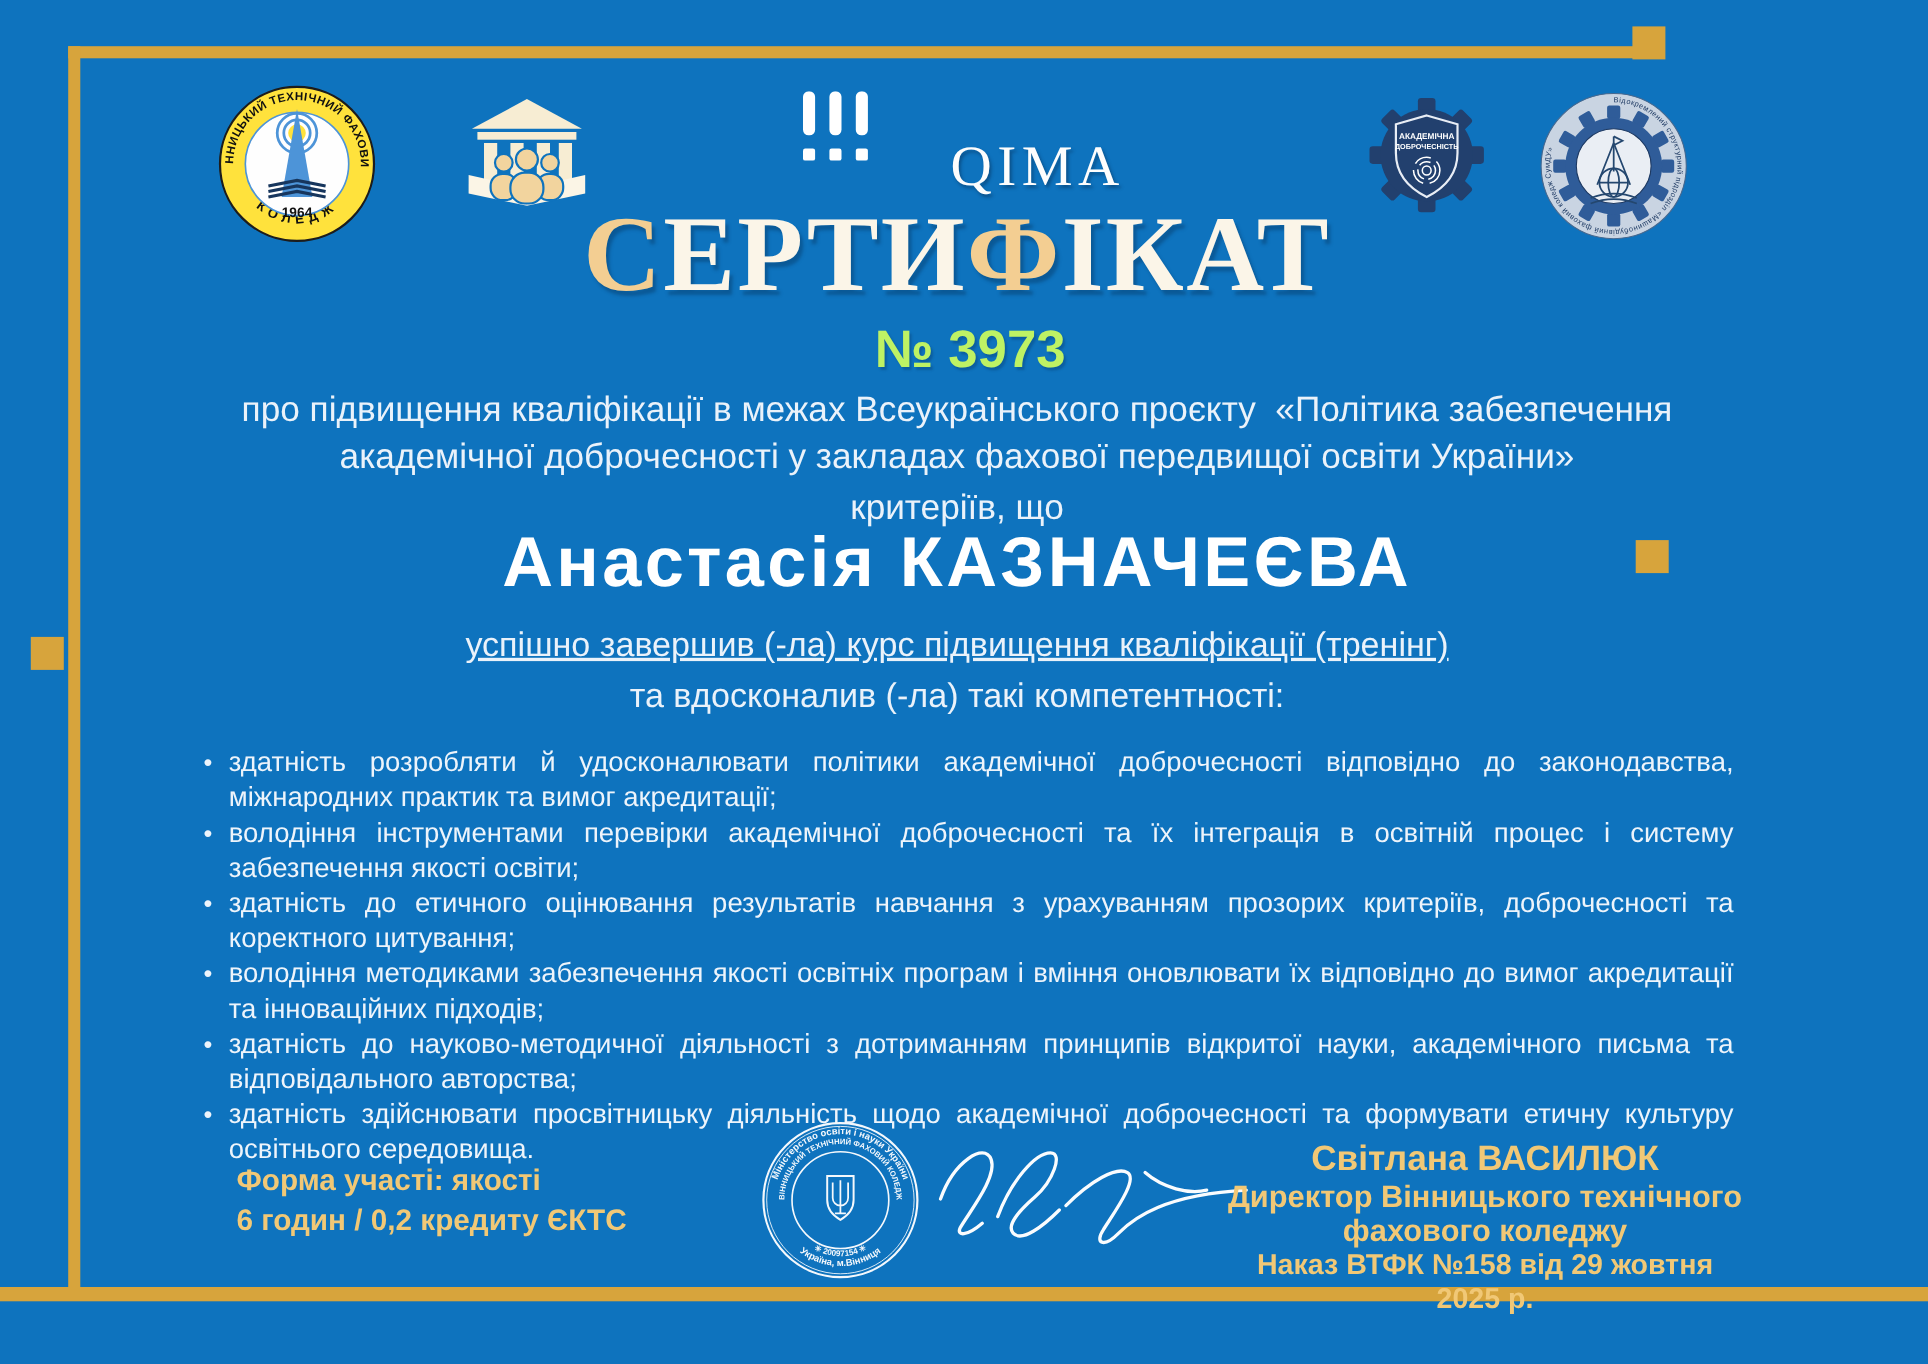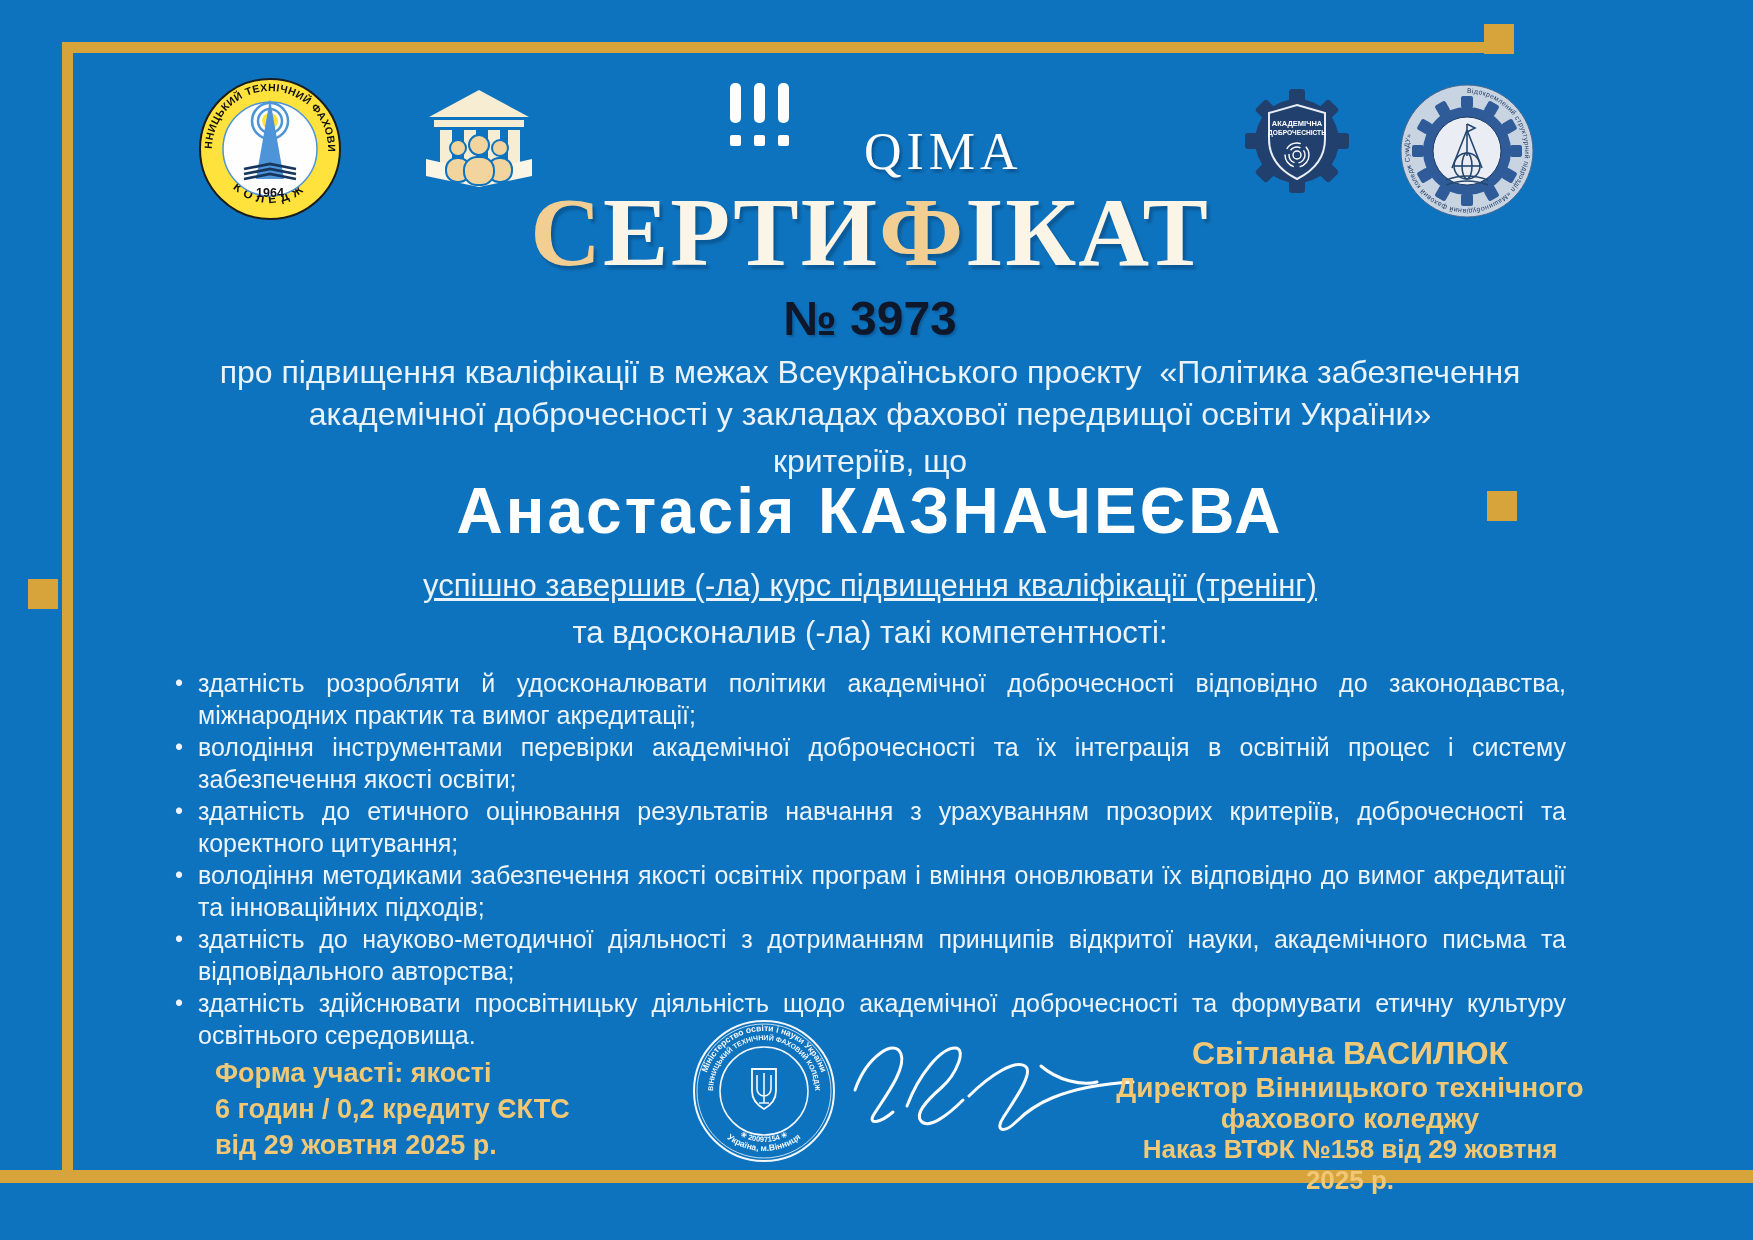--- a/index.html
+++ b/index.html
@@ -19,31 +19,32 @@
   .sq-mr{left:1487px;top:491px;}
   
   .cx{left:0;width:1740px;text-align:center;}
   .title{
     top:183px;font-family:"Liberation Serif", serif;font-weight:700;
     font-size:98px;line-height:1.02;letter-spacing:2px;color:#FBF5E8;
     text-shadow:3px 4px 3px rgba(6,47,88,0.38);
   }
   .title .gl{color:#F3CE92;}
   .cert-no{
-    top:291px;font-size:48px;font-weight:700;color:#0f172a;
+    top:291px;font-size:48px;font-weight:700;color:#bef264;
     text-shadow:2px 2px 2px rgba(6,47,88,0.30);
+    padding-left:12px;
   }
   .intro{top:351px;font-size:32px;line-height:42px;color:#EAF2FA;white-space:pre;}
   .certifies{top:443px;font-size:32px;color:#EAF2FA;}
   .holder-name{top:474px;font-size:64px;font-weight:700;letter-spacing:3px;color:#FFFFFF;}
   .course1{top:568px;font-size:31px;color:#EAF2FA;text-decoration:underline;}
   .course2{top:615px;font-size:31px;color:#EAF2FA;}
   
   ul.comp{
-    left:165px;top:661px;width:1395px;margin:6px;padding:0;list-style:none;
+    left:165px;top:661px;width:1395px;margin:16px;padding:0;list-style:none;
     font-size:25px;line-height:32px;text-align:justify;color:#EDF4FB;
   }
   ul.comp li{position:relative;padding-left:27px;}
   ul.comp li::before{content:"\2022";position:absolute;left:4px;top:0;font-size:23px;color:#EDF4FB;}
   
   .part-block{left:215px;top:1055px;font-size:27px;font-weight:700;color:#F1C876;line-height:36px;}
   .signer-block{left:1115px;top:1034px;width:470px;text-align:center;color:#F1C876;font-weight:700;}
   .signer-name{font-size:32px;line-height:38px;}
   .signer-title{font-size:28px;line-height:31px;}
   .signer-order{font-size:26px;line-height:31px;}
@@ -228,21 +229,20 @@
   <li>володіння інструментами перевірки академічної доброчесності та їх інтеграція в освітній процес і систему забезпечення якості освіти;</li>
   <li>здатність до етичного оцінювання результатів навчання з урахуванням прозорих критеріїв, доброчесності та коректного цитування;</li>
   <li>володіння методиками забезпечення якості освітніх програм і вміння оновлювати їх відповідно до вимог акредитації та інноваційних підходів;</li>
   <li>здатність до науково-методичної діяльності з дотриманням принципів відкритої науки, академічного письма та відповідального авторства;</li>
   <li>здатність здійснювати просвітницьку діяльність щодо академічної доброчесності та формувати етичну культуру освітнього середовища.</li>
 </ul>
 
 <div class="abs part-block">
   <div>Форма участі: якості</div>
   <div>6 годин / 0,2 кредиту ЄКТС</div>
-  <div>від 29 жовтня 2025 р.</div>
 </div>
 
 <svg class="abs" style="left:691px;top:1018px;" width="146" height="146" viewBox="0 0 146 146">
   <g fill="none" stroke="#F4F8FC">
     <circle cx="73" cy="73" r="70" stroke-width="2"></circle>
     <circle cx="73" cy="73" r="67" stroke-width="0.8"></circle>
     <circle cx="73" cy="73" r="44" stroke-width="1.5"></circle>
   </g>
   <defs>
     <path id="seal-ot" d="M 13,73 A 60,60 0 1 1 133,73"></path>

